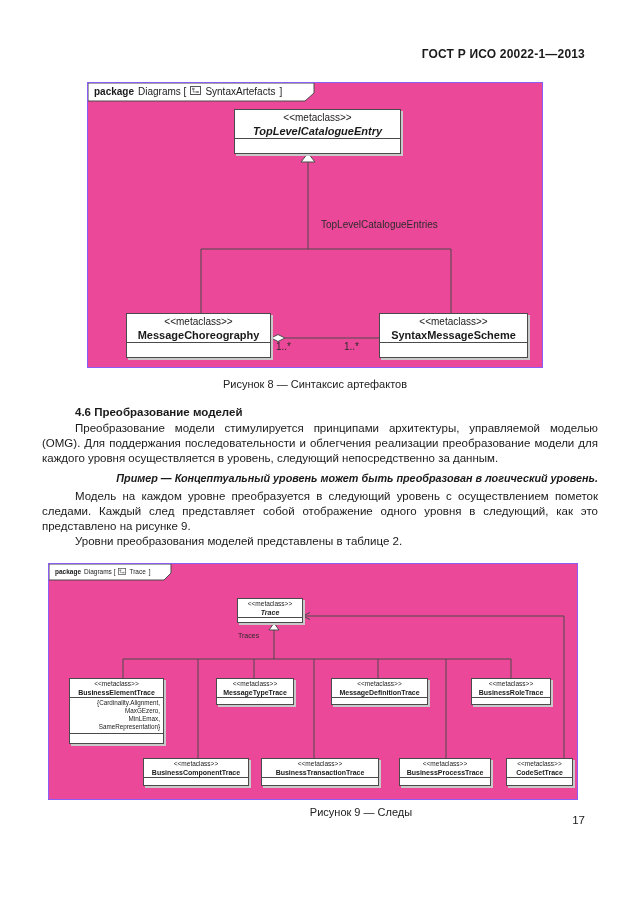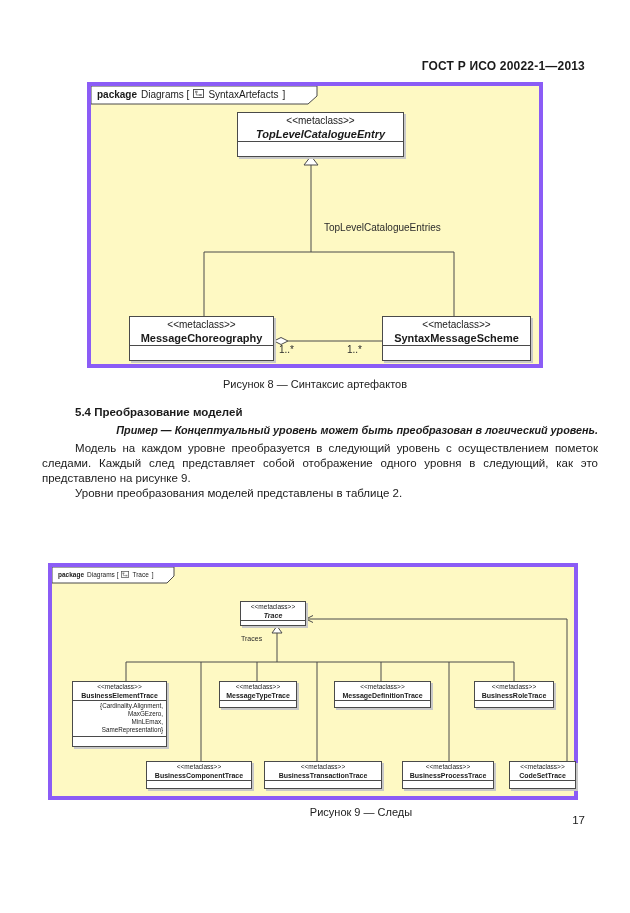--- a/index.html
+++ b/index.html
@@ -2,24 +2,24 @@
 <html><head>
 <meta charset="utf-8">
 <style>
   html,body { margin:0; padding:0; }
   body {
     width:630px; height:913px; background:#ffffff; position:relative;
     font-family:"Liberation Sans", sans-serif; color:#1a1a1a; overflow:hidden;
   }
   .doc-header {
     position:absolute; top:47px; right:45px;
-    font-size:12px; font-weight:bold; letter-spacing:0.2px;margin-top:12px;
+    font-size:12px; font-weight:bold; letter-spacing:0.2px;
   }
   
-  .uml-frame { position:absolute; border:4px solid #8b5cf6; background:#fef9c3; box-sizing:border-box; }
+  .uml-frame { position:absolute; border:1px solid #8b5cf6; background:#ec4899; box-sizing:border-box; }
   .frame-svg { position:absolute; left:0; top:0; pointer-events:none; }
   .frame-svg line, .frame-svg polyline { stroke:#4a4a4a; stroke-width:1; fill:none; }
   .pkg-tab {
     position:absolute; left:0; top:0; display:flex; align-items:center; gap:4px;
     padding:2px 10px 3px 6px; white-space:nowrap;
   }
   .pkg-tab .kw { font-weight:bold; }
   .d1 .pkg-tab { font-size:10px; height:18px; box-sizing:border-box; }
   .d2 .pkg-tab { font-size:6.5px; height:16px; box-sizing:border-box; gap:3px; }
   
@@ -107,21 +107,22 @@
     <div class="uc-empty"></div>
   </div>
 
   <div class="mult" style="left:188px; top:258px;">1..*</div>
   <div class="mult" style="left:256px; top:258px;">1..*</div>
 </div>
 
 <div class="fig-caption" style="top:378px;">Рисунок 8 — Синтаксис артефактов</div>
 
 <div class="textblock">
-  <p class="sec-heading">5.4 Преобразование моделей</p>
+  <p class="sec-heading">4.6 Преобразование моделей</p>
+  <p class="para">Преобразование модели стимулируется принципами архитектуры, управляемой моделью (OMG). Для поддержания последовательности и облегчения реализации преобразование модели для каждого уровня осуществляется в уровень, следующий непосредственно за данным.</p>
   <p class="example">Пример — Концептуальный уровень может быть преобразован в логический уровень.</p>
   <p class="para">Модель на каждом уровне преобразуется в следующий уровень с осуществлением пометок следами. Каждый след представляет собой отображение одного уровня в следующий, как это представлено на рисунке 9.</p>
   <p class="para">Уровни преобразования моделей представлены в таблице 2.</p>
 </div>
 
 <div class="uml-frame d2" style="left:48px; top:563px; width:530px; height:237px;">
   <svg class="frame-svg" width="530" height="237">
     <path d="M0,0 H122 V9 L115,16 H0 Z" fill="#ffffff" stroke="#4a4a4a" stroke-width="1"></path>
     <polyline points="254,52 515,52 515,194"></polyline>
     <path d="M261,48.5 L254,52 L261,55.5" fill="none" stroke="#4a4a4a" stroke-width="1"></path>

